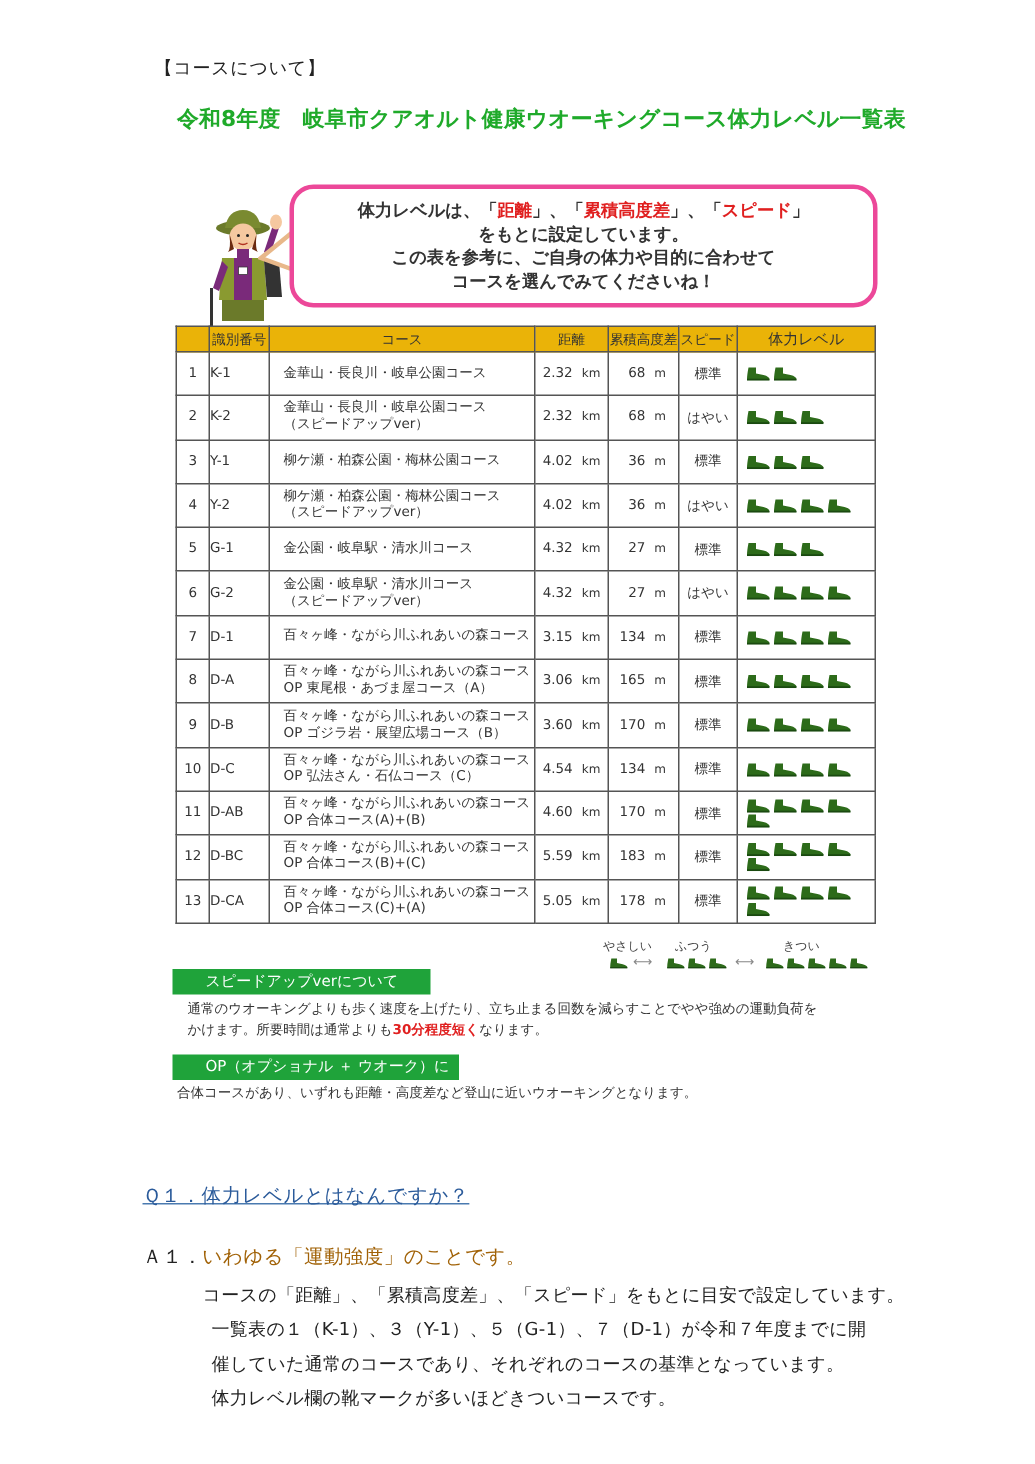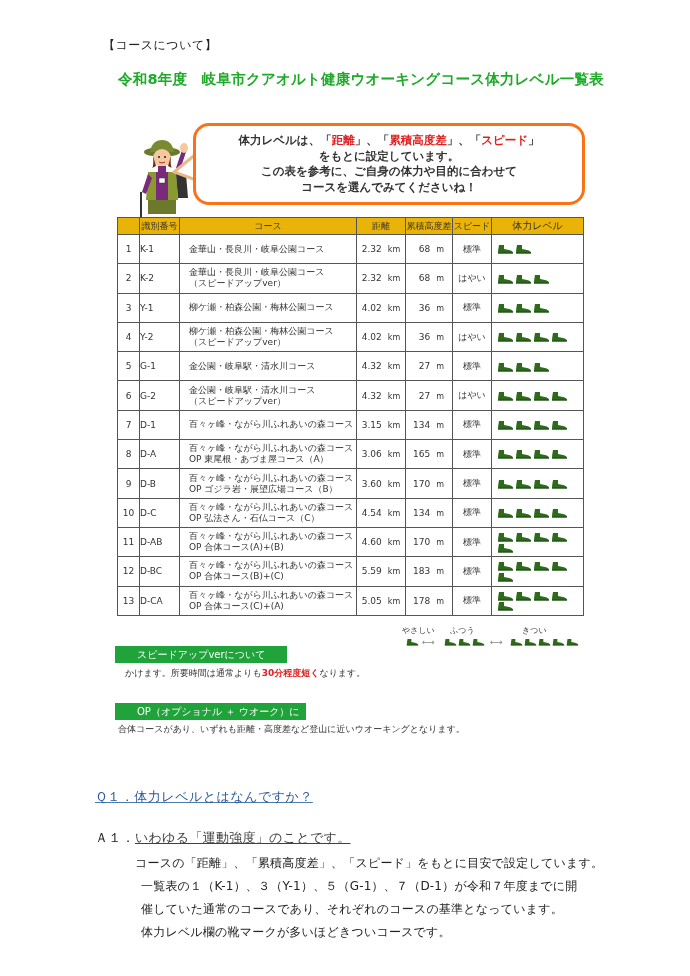--- a/index.html
+++ b/index.html
@@ -4,21 +4,21 @@
 <style>
   * { box-sizing: border-box; margin: 0; padding: 0; }
   html, body { width: 690px; height: 976px; background: #ffffff; overflow: hidden; }
   body { font-family: "DejaVu Sans", sans-serif; color: #222; position: relative; }
 
   .section-label { position: absolute; left: 103px; top: 37px; font-size: 12px; color: #222; letter-spacing: 0.5px; }
   .doc-title { position: absolute; left: 118px; top: 70px; font-size: 14.5px; font-weight: bold; color: #1faa2a; letter-spacing: 0.2px; white-space: nowrap; }
 
   .mascot { position: absolute; left: 138px; top: 138px; width: 58px; height: 84px; }
 
-  .bubble { position: absolute; left: 193px; top: 123px; width: 392px; height: 82px; border: 3px solid #f97316; border-radius: 16px; background: #fff; }
+  .bubble { position: absolute; left: 193px; top: 123px; width: 392px; height: 82px; border: 3px solid #ec4899; border-radius: 16px; background: #fff; }
   .bubble-tail { position: absolute; left: 173px; top: 160px; width: 0; height: 0; }
   .bubble-text { position: absolute; left: 0; right: 0; top: 7px; text-align: center; font-size: 11.5px; font-weight: bold; line-height: 15.5px; color: #333; }
   .bubble-text .red { color: #e02020; }
 
   table.courses { position: absolute; left: 117px; top: 217px; width: 467px; border-collapse: collapse; font-size: 9px; color: #333; }
   table.courses th, table.courses td { border: 1px solid #555; }
   table.courses th { font-weight: normal; height: 17px; font-size: 9px; background: #eab308; }
   table.courses th.lvl { font-weight: normal; font-size: 10px; }
   table.courses td { height: 29.3px; }
   td.no { width: 22px; text-align: center; }
@@ -40,21 +40,21 @@
   .legend-boots > span { position: absolute; top: 0; }
   .arrow { font-size: 9px; color: #888; }
   .lboot { width: 13px; height: 8px; }
 
   .green-bar { position: absolute; left: 115px; height: 17px; background: #1fa33a; color: #fff; font-size: 10px; padding-left: 22px; line-height: 17px; }
   .note { position: absolute; left: 125px; font-size: 9px; line-height: 14px; color: #333; width: 460px; }
   .note .red { color: #e02020; font-weight: bold; }
 
   .q1 { position: absolute; left: 95px; top: 788px; font-size: 13px; color: #2a5a9a; text-decoration: underline; text-decoration-color: #4a7ab0; letter-spacing: 0.5px; }
   .a1 { position: absolute; left: 95px; top: 829px; font-size: 13px; color: #222; letter-spacing: 0.3px; }
-  .a1 .red { color: #404040; text-decoration: underline; }
+  .a1 .red { color: #a16207; }
   .a1-body { position: absolute; left: 135px; top: 852px; font-size: 12px; line-height: 23px; color: #222; width: 480px; letter-spacing: 0.2px; }
   .a1-body div:nth-child(n+2) { padding-left: 6px; }
 </style>
 </head>
 <body>
 
 <div class="section-label">【コースについて】</div>
 <div class="doc-title">令和8年度　岐阜市クアオルト健康ウオーキングコース体力レベル一覧表</div>
 
 <svg class="mascot" viewBox="0 0 58 84">
@@ -447,20 +447,21 @@
           <rect x="1" y="8.5" width="15" height="1.2" fill="#1a4a10"></rect>
         </svg><svg class="boot lboot" viewBox="0 0 17 10">
           <path d="M2 1 L7 1 L7 5 L12 6 Q16 7 16 9 L1 9 Q1 6 2 1 Z" fill="#2d6b1a"></path>
           <rect x="1" y="8.5" width="15" height="1.2" fill="#1a4a10"></rect>
         </svg></span>
   </div>
 </div>
 
 <div class="green-bar" style="top:646px;width:172px;">スピードアップverについて</div>
 <div class="note" style="top:666px;">
+  <div>通常のウオーキングよりも歩く速度を上げたり、立ち止まる回数を減らすことでやや強めの運動負荷を</div>
   <div>
     <span>かけます。所要時間は通常よりも</span><span class="red">30分程度短く</span><span>なります。</span>
   </div>
 </div>
 
 <div class="green-bar" style="top:703px;width:191px;">OP（オプショナル ＋ ウオーク）について</div>
 <div class="note" style="top:722px;left:118px;">
   <div>合体コースがあり、いずれも距離・高度差など登山に近いウオーキングとなります。</div>
 </div>
 

